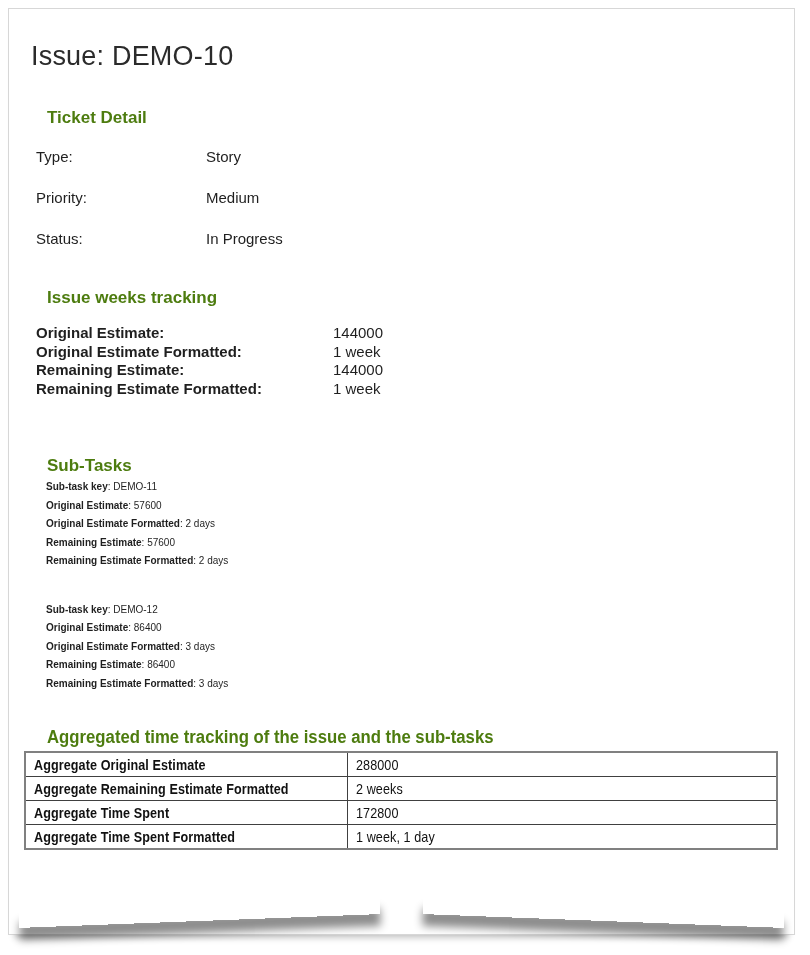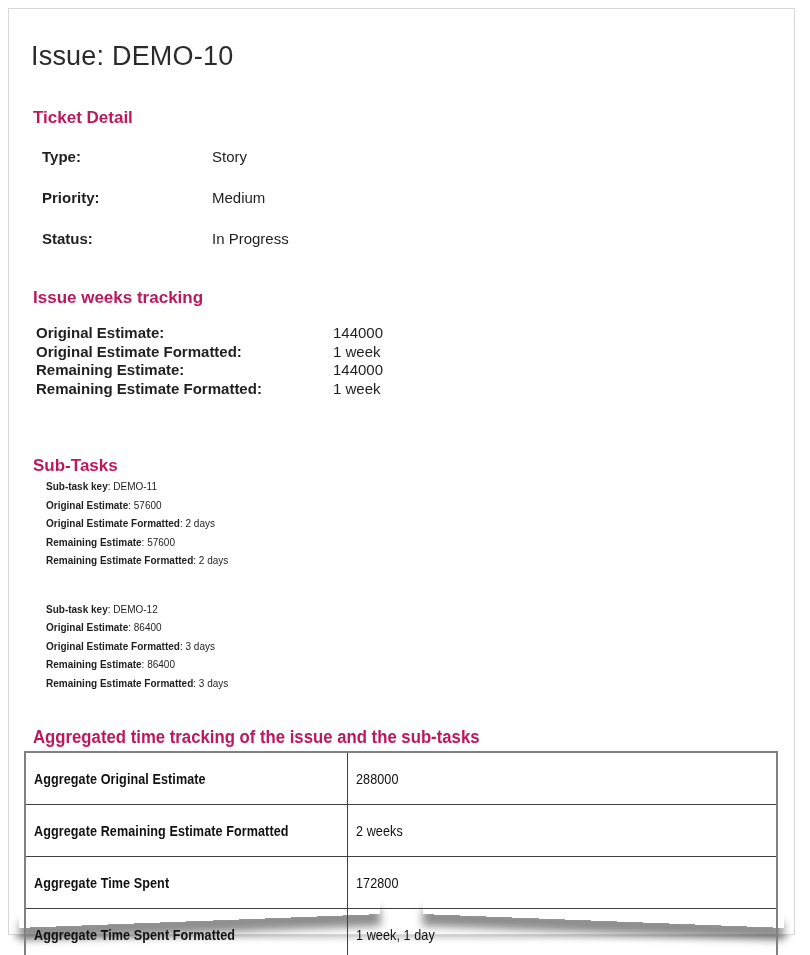--- a/index.html
+++ b/index.html
@@ -33,40 +33,40 @@
   .page::after  { right: 10px; transform: rotate(2.2deg); }
 
   
   .page-title {
     margin: 32px 0 0 22px;
     font-size: 27px; font-weight: 400;
     color: #2b2b2b;
     letter-spacing: 0.2px;
   }
   h2.section-heading {
-    margin-left: 24px;
+    margin-left: 38px;
     font-size: 17px; font-weight: 700;
-    color: #be185d;
+    color: #4d7c0f;
   }
   .h-ticket   { margin-top: 36px; }
   .h-tracking { margin-top: 40px; }
   .h-subtasks { margin-top: 58px; }
   .h-agg      { margin-top: 34px; }
   .narrow-heading {
     display: inline-block;
     font-size: 18px;
     transform: scaleX(0.93);
     transform-origin: 0 50%;
     white-space: nowrap;
   }
 
   
   .kv-block { margin: 20px 0 0 27px; }
   .kv-row { height: 18px; margin-bottom: 23px; font-size: 15px; color: #1f1f1f; }
-  .kv-label { display: inline-block; width: 170px; font-weight: 700; margin-left: 6px; }
+  .kv-label { display: inline-block; width: 170px; font-weight: 400; }
   .kv-value { font-weight: 400; }
 
   
   .tt-block { margin: 16px 0 0 27px; }
   .tt-row { line-height: 18.5px; font-size: 15px; color: #1f1f1f; }
   .tt-label { display: inline-block; width: 297px; font-weight: 700; }
   .tt-value { font-weight: 400; }
 
   
   .st-block { margin-left: 37px; }
@@ -79,21 +79,21 @@
   table.agg-table {
     margin: 3px 0 0 15px;
     width: 754px;
     border-collapse: collapse;
     border: 2px solid #808080;
   }
   table.agg-table td {
     border: 1px solid #404040;
     font-size: 15px;
     color: #111111;
-    padding: 17px 8px;
+    padding: 3px 8px;
     height: 22px;
     vertical-align: middle;
     overflow: hidden;
   }
   td.agg-label { width: 322px; font-weight: 700; }
   td.agg-value { font-weight: 400; }
   .narrow {
     display: inline-block;
     transform: scaleX(0.84);
     transform-origin: 0 50%;

